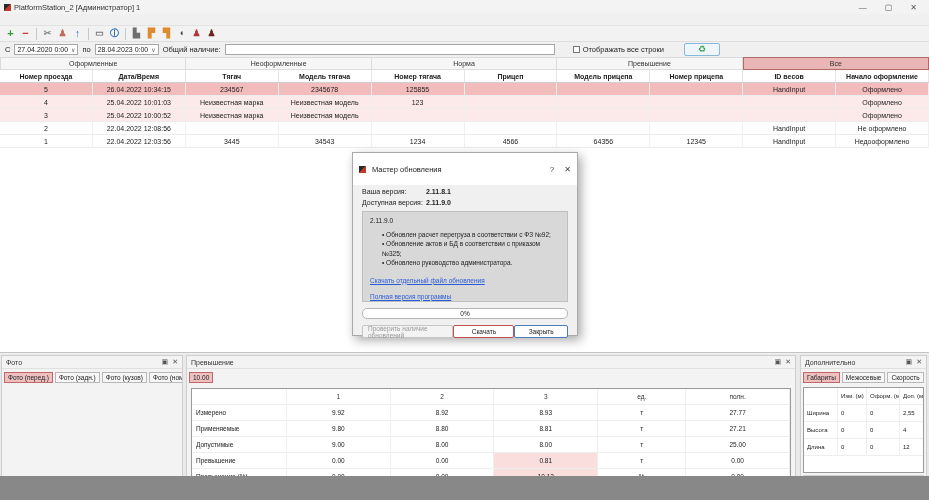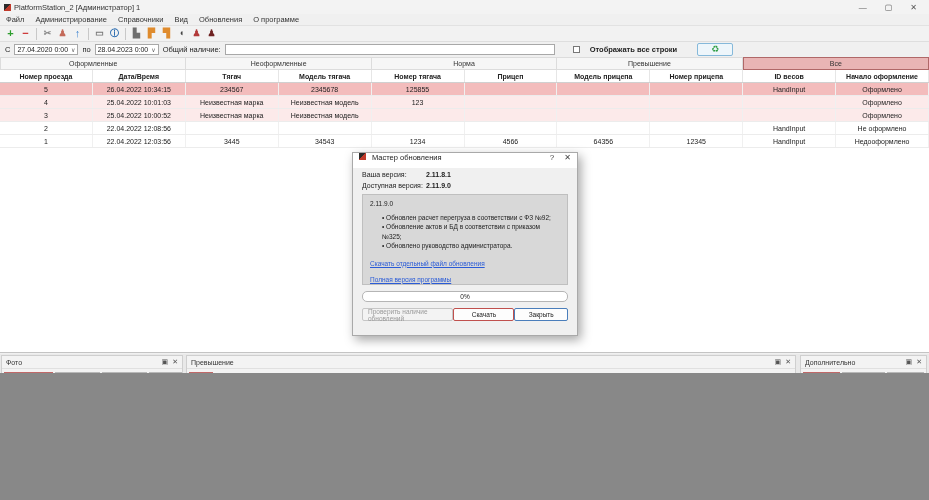--- a/index.html
+++ b/index.html
@@ -1,18 +1,18 @@
 <!DOCTYPE html>
 <html><head>
 <meta charset="utf-8">
 <style>
   * { box-sizing: border-box; margin: 0; padding: 0; }
   html,body { background:#888; }
   .app {
-    position: relative; width: 929px; height: 373px;
+    position: relative; width: 929px; height: 476px;
     background: #f0f0f0; overflow: hidden;
     font-family: "Liberation Sans", sans-serif; font-size: 8px; color: #222;
   }
   
   .titlebar { position:absolute; top:0; left:0; width:929px; height:14px;
     display:flex; align-items:center; padding:0 4px; background:#f3f3f3; }
   .appicon { width:7px; height:7px; margin-right:3px;
     background: linear-gradient(135deg,#2a2a2a 48%, #c03a2b 48%); flex:0 0 auto; }
   .title-text { font-size:7.5px; color:#333; }
   .wincontrols { margin-left:auto; display:flex; gap:18px; padding-right:8px; color:#555; font-size:8px; }
@@ -32,21 +32,21 @@
   .c-truck{color:#df8b2d;font-size:9px}.c-moon{color:#444;font-size:9px}
   .c-p1{color:#b23a3a;font-size:9px}.c-p2{color:#6e2222;font-size:9px}
   
   .filterbar { position:absolute; top:42px; left:0; width:929px; height:15px;
     display:flex; align-items:center; gap:4px; padding:0 5px; font-size:7.5px; }
   .datebox { width:64px; height:11px; border:1px solid #a8a8a8; background:#fff;
     display:flex; align-items:center; justify-content:space-between; padding:0 2px; font-size:7px; }
   .datebox .chev { color:#666; font-size:6px; }
   .flt-input { width:330px; height:11px; border:1px solid #a8a8a8; background:#fff; font-size:7px;
     font-family:"Liberation Sans",sans-serif; padding:0 2px; }
-  .cbwrap { display:flex; align-items:center; gap:10px; margin-left:14px;font-weight:bold; }
+  .cbwrap { display:flex; align-items:center; gap:3px; margin-left:14px; }
   .cb { width:7px; height:7px; border:1px solid #777; background:#fff; }
   .refresh-btn { width:36px; height:13px; margin-left:16px; border:1px solid #86b9da; border-radius:2px;
     background:#eef6fb; display:flex; align-items:center; justify-content:center;
     color:#2f9e44; font-size:9px; line-height:9px; }
   
   .status-tabs { position:absolute; top:57px; left:0; width:929px; height:13px; display:flex; }
   .status-tab { flex:1; display:flex; align-items:center; justify-content:center;
     font-size:7px; color:#333; background:#f6f6f6; border:1px solid #dcdcdc; border-left:none; }
   .status-tab:first-child { border-left:1px solid #dcdcdc; }
   .status-tab.active { background:#e9b5b5; border:1px solid #b06868; }
@@ -89,21 +89,21 @@
   
   .xtable { margin:1px 2px 0 2px; background:#fff; border:1px solid #9a9a9a; height:86px; overflow:hidden; }
   .xrow { display:grid; grid-template-columns:34px 29px 33px 29px; height:17px; }
   .xrow span { display:flex; align-items:center; font-size:6px; padding-left:3px;
     border-right:1px solid #eee; border-bottom:1px solid #eee; overflow:hidden; white-space:nowrap; }
   .xscroll { margin:2px 2px 0 2px; height:7px; background:#e6e6e6; border:1px solid #d0d0d0; position:relative; }
   .xthumb { position:absolute; left:0; top:0; bottom:0; width:58%; background:#eab6b6; }
   
   .dialog { position:absolute; left:352px; top:152px; width:226px; height:184px;
     background:#f0f0f0; border:1px solid #a9a9a9; box-shadow:3px 4px 10px rgba(0,0,0,.35); }
-  .dlg-title { height:15px; display:flex; gap:3px; padding:0 6px;
+  .dlg-title { height:15px; display:flex; align-items:center; gap:3px; padding:16px 6px;
     background:#ffffff; font-size:7.5px; }
   .dlg-ticons { margin-left:auto; display:flex; gap:10px; color:#444; font-size:8px; }
   .dlg-row { display:flex; font-size:7px; padding:1px 9px; margin-top:2px; }
   .dlg-row .lbl { width:64px; color:#222; }
   .dlg-row .val { font-weight:bold; }
   .dlg-notes { margin:4px 9px 0 9px; height:91px; background:#d8d8d8; border:1px solid #bfbfbf;
     padding:5px 7px; font-size:6.5px; color:#222; overflow:hidden; }
   .dlg-notes .nver { margin-bottom:6px; }
   .dlg-notes ul { list-style:none; margin-left:12px; }
   .dlg-notes li { line-height:1.45; }
@@ -126,28 +126,20 @@
   <div class="titlebar">
     <span class="appicon"></span>
     <span class="title-text">PlatformStation_2 [Администратор] 1</span>
     <span class="wincontrols">
       <span>—</span>
       <span>▢</span>
       <span>✕</span>
     </span>
   </div>
 
-  <div class="menubar">
-    <span>Файл</span>
-    <span>Администрирование</span>
-    <span>Справочники</span>
-    <span>Вид</span>
-    <span>Обновления</span>
-    <span>О программе</span>
-  </div>
 
   <div class="toolbar">
     <span class="ticon c-add">+</span>
     <span class="ticon c-rem">−</span>
     <span class="tsep"></span>
     <span class="ticon c-tools">✂</span>
     <span class="ticon c-user">♟</span>
     <span class="ticon c-up">↑</span>
     <span class="tsep"></span>
     <span class="ticon c-win">▭</span>

